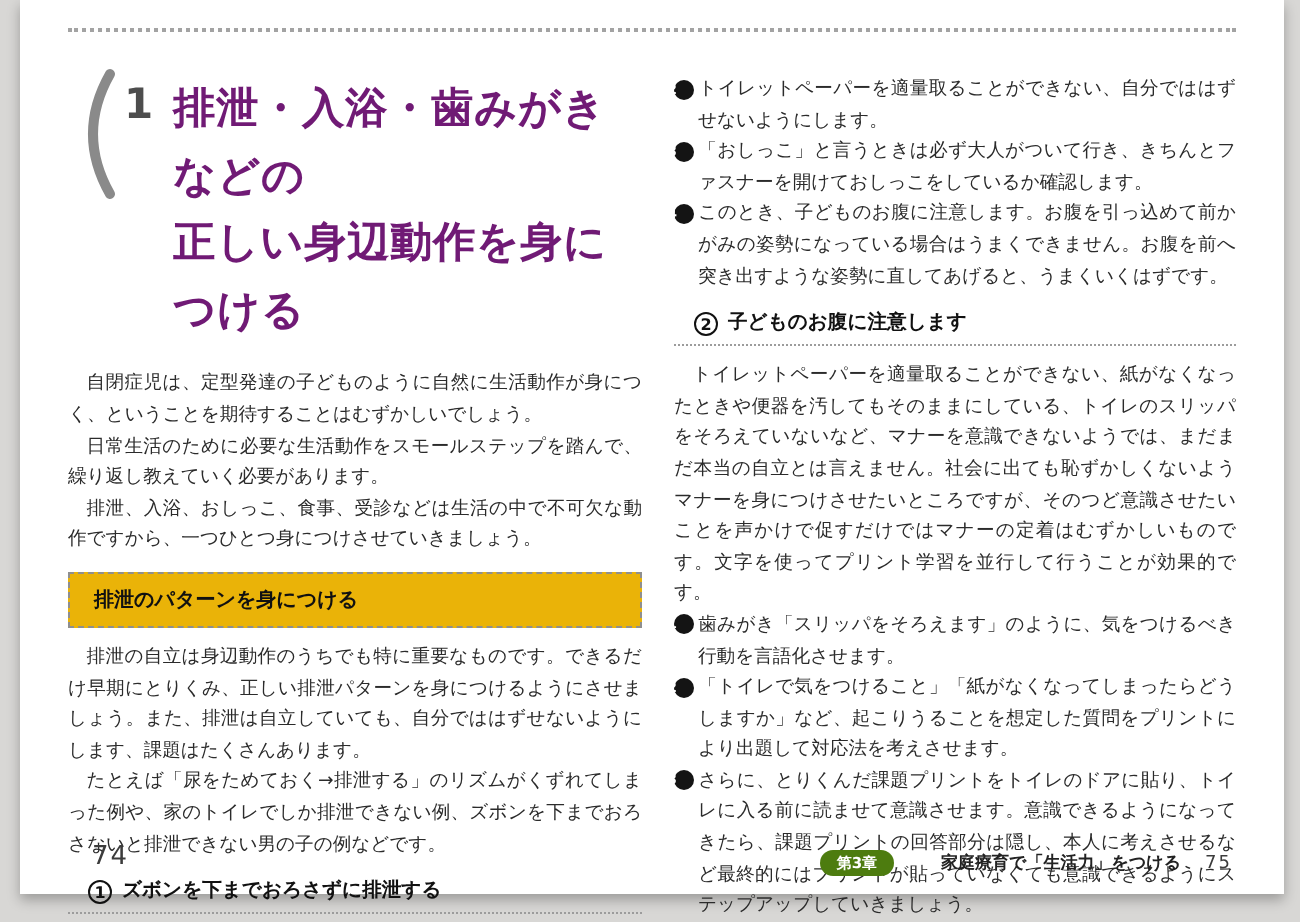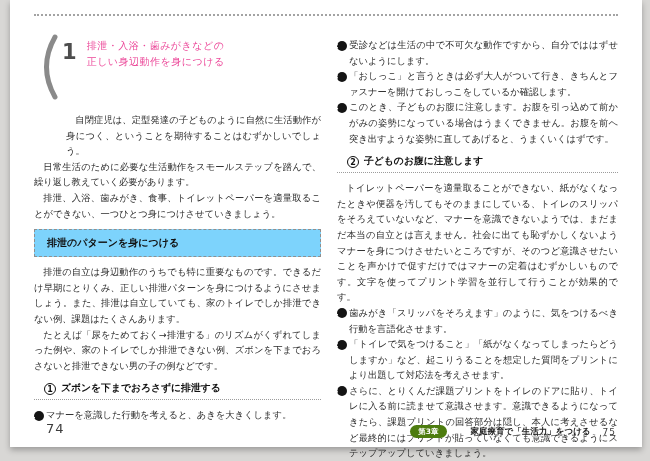--- a/index.html
+++ b/index.html
@@ -26,36 +26,36 @@
   .page-right { left:327px; width:281px; padding-top:37px; }
 
   
   .title-row { margin-top:34px; display:flex; align-items:flex-start; }
   .paren { flex:0 0 auto; margin-right:4px; }
   .sec-num {
     font-size:21px; font-weight:bold; color:#4d4d4d;
     line-height:1; margin:8px 10px 0 0;
   }
   .sec-title {
-    font-size:10px; font-weight:normal; color:#ec4899;
+    font-size:21px; font-weight:bold; color:#701a75;
     line-height:1.6; letter-spacing:0.5px; margin-top:4px;
   }
 
   
   .body {
     font-size:9.3px; line-height:15.6px; color:#2b2b2b;
     text-align:justify;
   }
   .indent { text-indent:1em; }
-  .first-para { margin-top:12px;margin-left:32px; }
+  .first-para { margin-top:12px; }
 
   
   .section-box {
     margin:8px 0 7px 0;
-    background:#7dd3fc;
+    background:#eab308;
     border:1.5px dashed #8f8f8f;
     padding:6px 10px 6px 12px;
     font-size:10px; font-weight:bold; color:#111;
   }
 
   
   .subhead {
     margin:9px 0 7px 0;
     padding:0 0 4px 10px;
     border-bottom:1.5px dotted #9c9c9c;
@@ -116,41 +116,41 @@
       </svg>
       <div class="sec-num">1</div>
       <div class="sec-title">
         <div>排泄・入浴・歯みがきなどの</div>
         <div>正しい身辺動作を身につける</div>
       </div>
     </div>
 
     <p class="body indent first-para">自閉症児は、定型発達の子どものように自然に生活動作が身につく、ということを期待することはむずかしいでしょう。</p>
     <p class="body indent">日常生活のために必要な生活動作をスモールステップを踏んで、繰り返し教えていく必要があります。</p>
-    <p class="body indent">排泄、入浴、歯みがき、食事、トイレットペーパーを適量取ることができない、一つひとつ身につけさせていきましょう。</p>
+    <p class="body indent">排泄、入浴、おしっこ、食事、受診などは生活の中で不可欠な動作ですから、一つひとつ身につけさせていきましょう。</p>
 
     <div class="section-box">排泄のパターンを身につける</div>
 
-    <p class="body indent">排泄の自立は身辺動作のうちでも特に重要なものです。できるだけ早期にとりくみ、正しい排泄パターンを身につけるようにさせましょう。また、排泄は自立していても、家のトイレでしか排泄できない例、課題はたくさんあります。</p>
+    <p class="body indent">排泄の自立は身辺動作のうちでも特に重要なものです。できるだけ早期にとりくみ、正しい排泄パターンを身につけるようにさせましょう。また、排泄は自立していても、自分でははずせないようにします、課題はたくさんあります。</p>
     <p class="body indent">たとえば「尿をためておく→排泄する」のリズムがくずれてしまった例や、家のトイレでしか排泄できない例、ズボンを下までおろさないと排泄できない男の子の例などです。</p>
 
     <div class="subhead">
       <span class="subnum">1</span><span>ズボンを下までおろさずに排泄する</span>
     </div>
 
 
     <div class="step">
       <span class="marker">1</span><span>マナーを意識した行動を考えると、あきを大きくします。</span>
     </div>
   </div>
 
   <div class="page page-right">
 
     <div class="step">
-      <span class="marker">2</span><span>受診などは生活の中で不可欠な動作ですから、自分でははずせないようにします。</span>
+      <span class="marker">2</span><span>トイレットペーパーを適量取ることができない、自分でははずせないようにします。</span>
     </div>
     <div class="step">
       <span class="marker">3</span><span>「おしっこ」と言うときは必ず大人がついて行き、きちんとファスナーを開けておしっこをしているか確認します。</span>
     </div>
     <div class="step">
       <span class="marker">4</span><span>このとき、子どものお腹に注意します。お腹を引っ込めて前かがみの姿勢になっている場合はうまくできません。お腹を前へ突き出すような姿勢に直してあげると、うまくいくはずです。</span>
     </div>
 
     <div class="subhead">
       <span class="subnum">2</span><span>子どものお腹に注意します</span>

